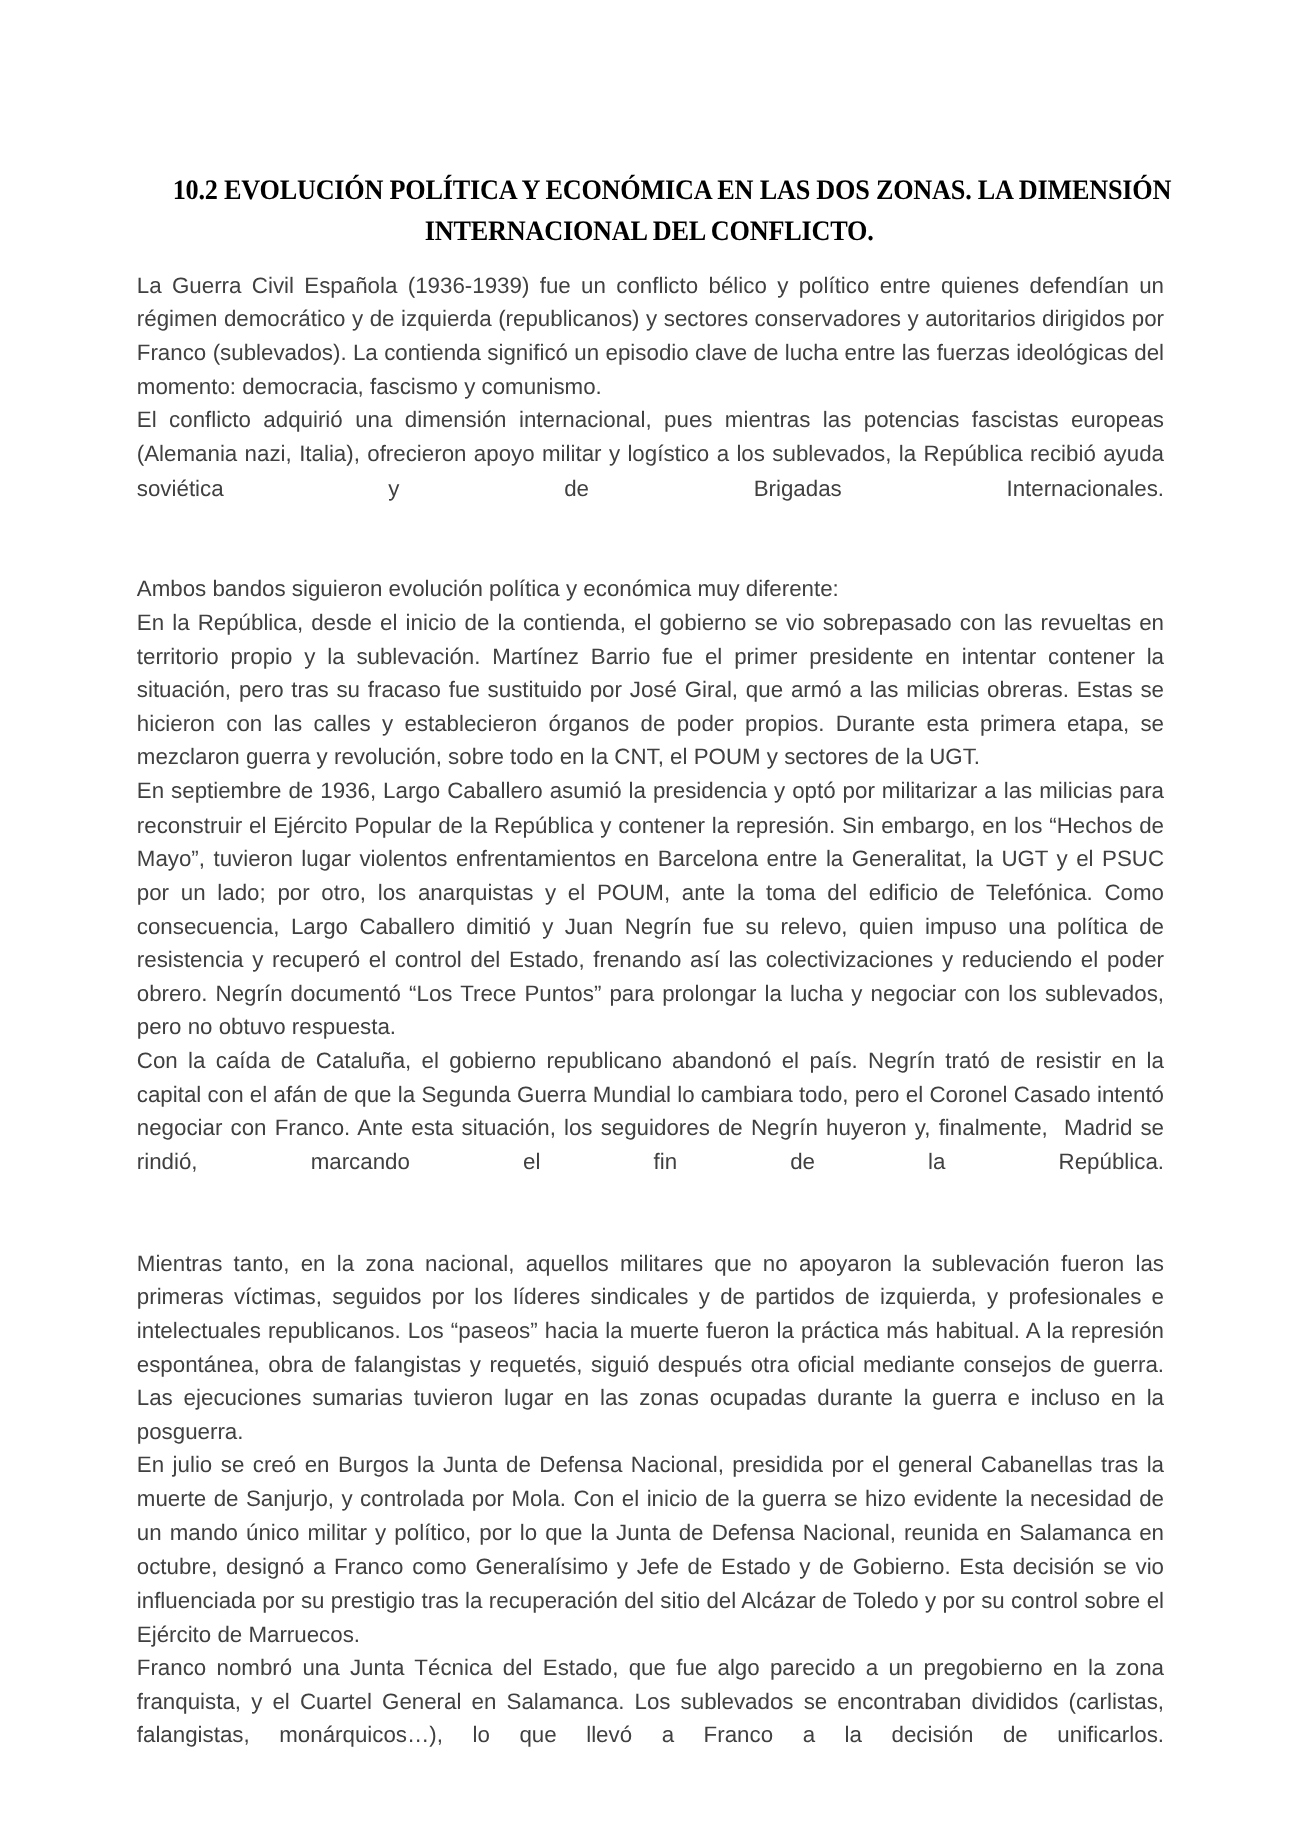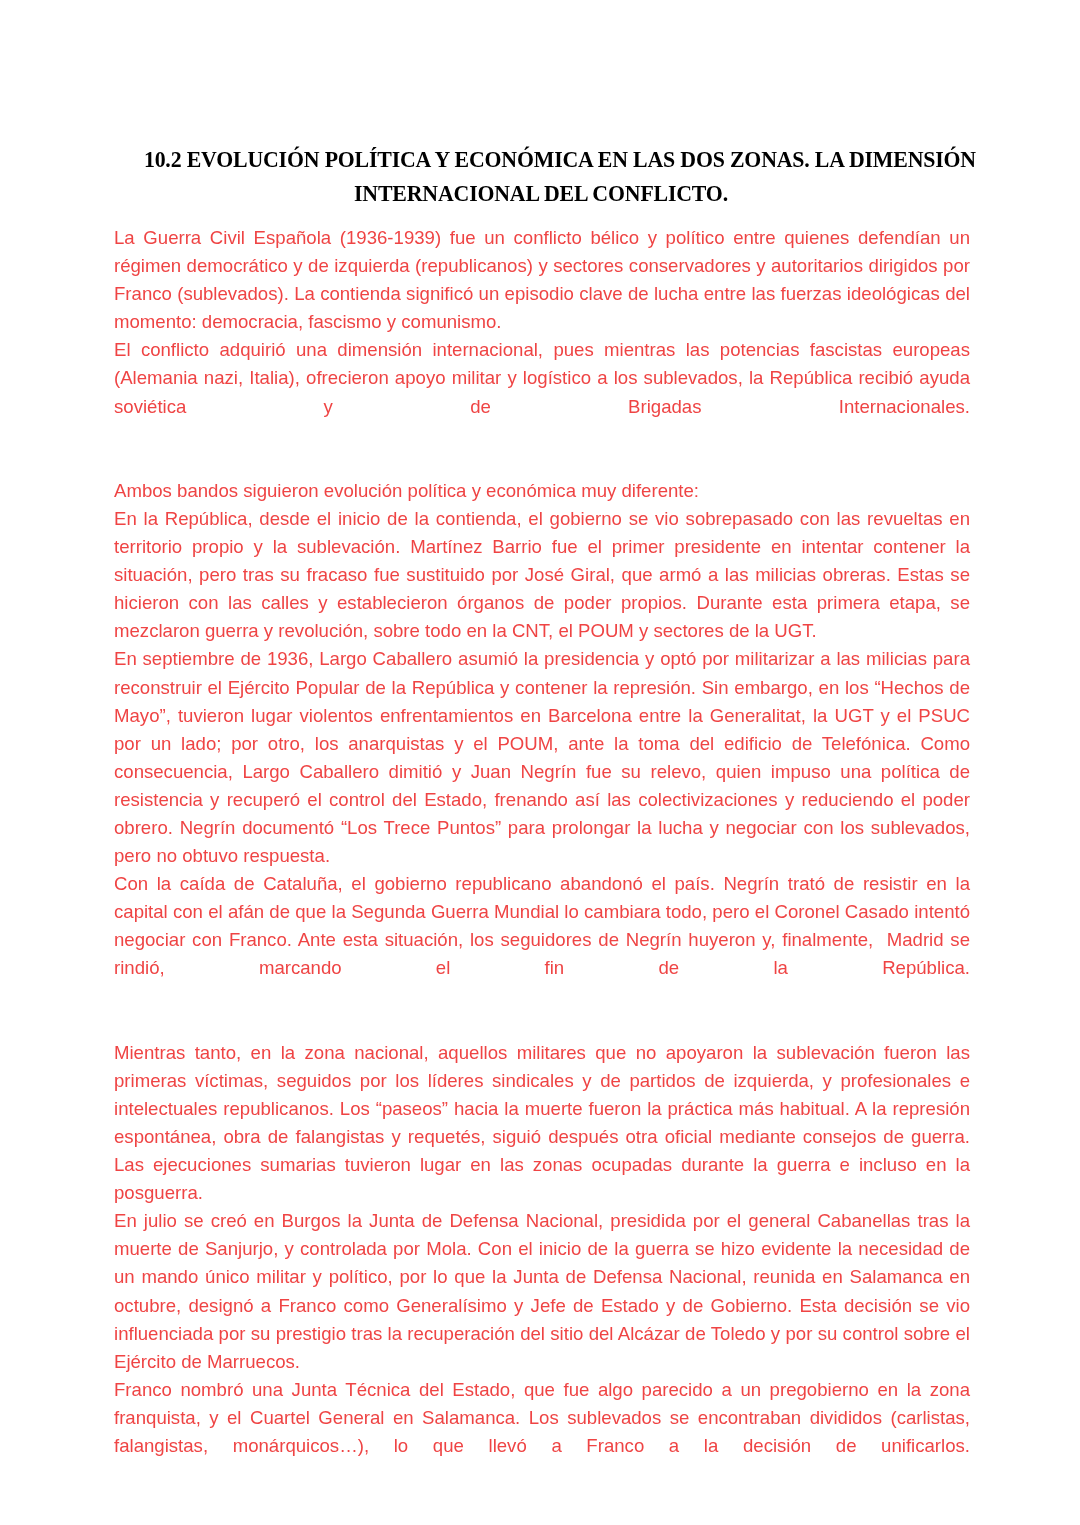--- a/index.html
+++ b/index.html
@@ -43,21 +43,21 @@
     position: absolute;
     left: 114px;
     top: 224px;
     width: 856px;
   }
 
   .para {
     font-family: "Liberation Sans", "DejaVu Sans", sans-serif;
     font-size: 18.6px;
     line-height: 28.1px;
-    color: #ef4444;
+    color: #404040;
     text-align: justify;
     text-justify: inter-word;
     margin: 0;
     white-space: pre-wrap;
     word-spacing: 0px;
     hyphens: none;
   }
 
   .para-gap {
     height: 28.1px;

